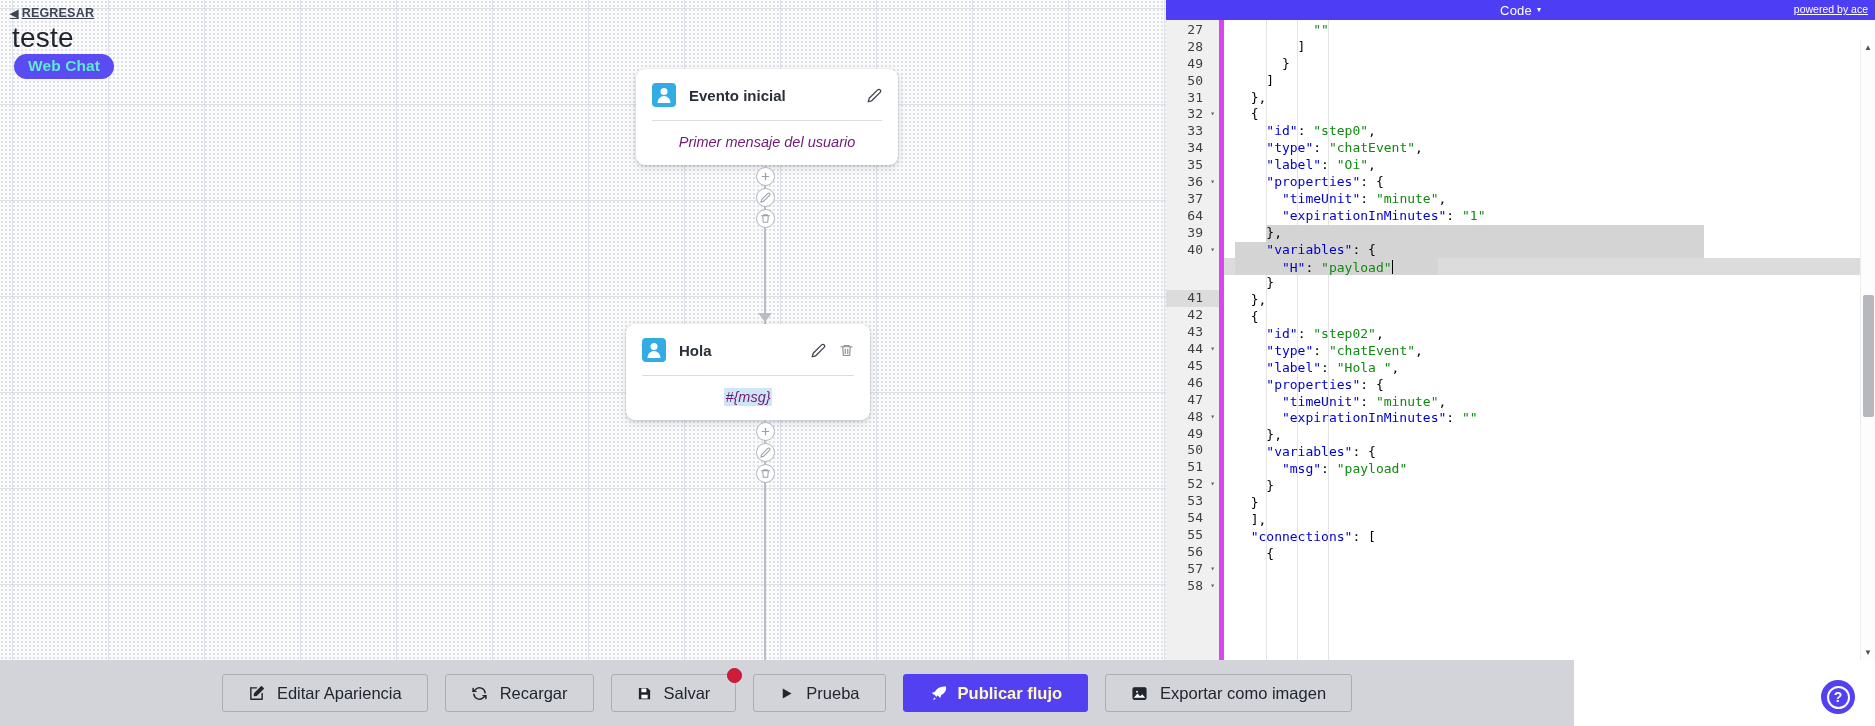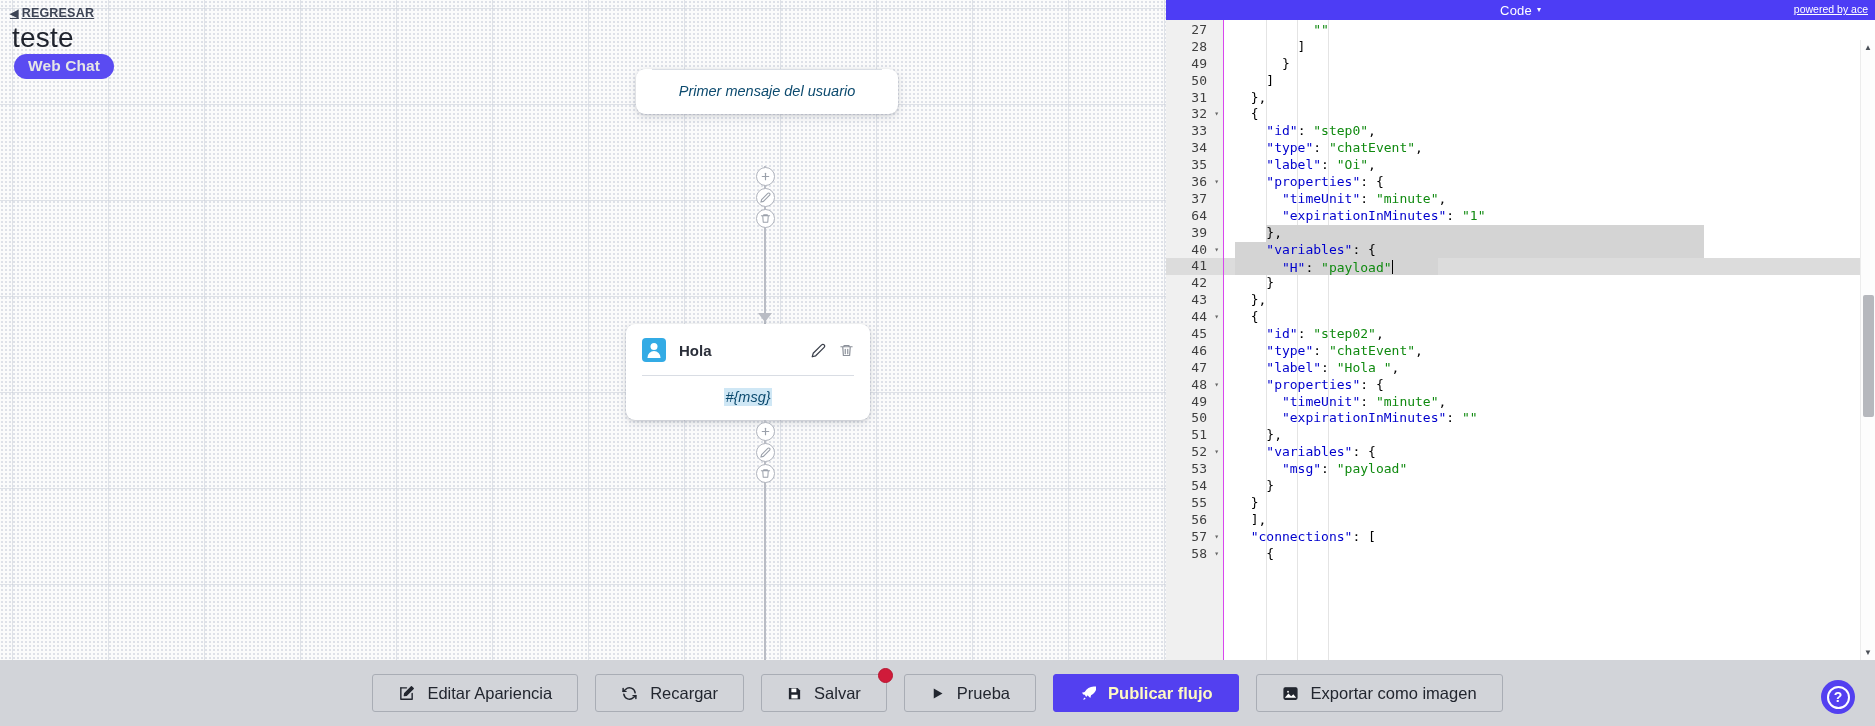--- a/index.html
+++ b/index.html
@@ -35,21 +35,21 @@
   }
   .back-link .chev { font-size: 11px; line-height: 1; text-decoration: none; }
 
   .flow-title {
     position: absolute; left: 12px; top: 22px;
     font-size: 28px; color: #20242e; font-weight: 400;
     letter-spacing: .2px;
   }
   .flow-badge {
     position: absolute; left: 14px; top: 54px;
-    background: #5a4bf2; color: #e5e5e5;
+    background: #5a4bf2; color: #5eead4;
     font-size: 15.5px; font-weight: bold;
     padding: 3px 14px 4px; border-radius: 13px;
     letter-spacing: .1px;
   }
 
   
   .node {
     position: absolute;
     background: #fff;
     border-radius: 9px;
@@ -77,21 +77,21 @@
     border-radius: 7px 7px 0 0;
   }
   .node-title {
     font-size: 15px; font-weight: bold; color: #2b2f3a; flex: 1 1 auto;
   }
   .node-actions { display: flex; align-items: center; gap: 13px; }
   .ico-btn { cursor: pointer; line-height: 0; }
   .node-divider { height: 1px; background: #d9dde4; margin: 0 16px; }
   .node-body {
     padding: 13px 16px 15px; text-align: center;
-    font-size: 14.5px; font-style: italic; color: #0c4a6e;
+    font-size: 14.5px; font-style: italic; color: #701a75;
   }
   .node-body .hl { background: #cfe7f5; padding: 1px 1px; }
 
   #node-initial { left: 636px; top: 69px; width: 262px; }
   #node-hola    { left: 626px; top: 324px; width: 244px; }
 
   
   .edge-line {
     position: absolute; width: 2px; background: #b9bcc4;
   }
@@ -133,27 +133,27 @@
   }
 
   #editor-wrap {
     position: absolute; top: 20px; left: 0; right: 0; bottom: 0;
     display: flex; background: #fff; overflow: hidden;
   }
   .gutter {
     width: 58px; flex: 0 0 58px; background: #f0f0f0;
     color: #3f3f3f; font-family: "DejaVu Sans Mono", monospace;
     font-size: 13px; text-align: right; padding-top: 2px;
-    position: relative; border-right: 1px solid #d946ef;
+    position: relative; border-right: 5px solid #d946ef;
   }
   .gutter .gl {
     height: 16.9px; line-height: 16.9px; padding-right: 16px;
     position: relative; white-space: nowrap;
   }
-  .gutter .gl.act { background: #dcdcdc; }
+  .gutter .gl.act { background: #dcdcdc; margin-top: 32px; }
   .gutter .gl .fold {
     position: absolute; right: 4px; top: 0; font-size: 8px; color: #666;
   }
   .code-area {
     flex: 1 1 auto; position: relative; padding-top: 2px;
     font-family: "DejaVu Sans Mono", monospace; font-size: 13px;
     color: #000; overflow: hidden;
   }
   .code-area .cl {
     height: 16.9px; line-height: 16.9px; white-space: pre;
@@ -188,21 +188,21 @@
     height: 15px; display: flex; align-items: center; justify-content: center;
     font-size: 8px; color: #4a4f57;
   }
   .vscroll .thumb {
     position: absolute; left: 2px; width: 11px; top: 255px; height: 122px;
     background: #b6b8bd; border-radius: 2px;
   }
 
   
   #bottombar {
-    position: absolute; left: 0; top: 660px; width: 1875px; height: 66px;
+    position: absolute; left: 0; top: 660px; width: 1574px; height: 66px;
     background: #d2d4d9;
     display: flex; align-items: center; justify-content: center; gap: 17px;
   }
   .tbtn {
     position: relative;
     display: flex; align-items: center; gap: 12px;
     height: 38px; padding: 0 25px;
     border: 1px solid #a9adb5; border-radius: 3px;
     background: transparent; color: #22262f;
     font-size: 16.5px; cursor: pointer;
@@ -241,20 +241,31 @@
 
     <div class="back-link">
       <span class="chev">◀</span>
       <span>REGRESAR</span>
     </div>
 
     <div class="flow-title">teste</div>
     <div class="flow-badge">Web Chat</div>
 
     <div class="node" id="node-initial">
+      <div class="node-head">
+        <div class="node-avatar"></div>
+        <div class="node-title">Evento inicial</div>
+        <div class="node-actions">
+          <span class="ico-btn">
+            <svg width="15" height="15" viewBox="0 0 24 24" fill="none" stroke="#3a3f4a" stroke-width="2" stroke-linecap="round" stroke-linejoin="round">
+                <path d="M17 3a2.83 2.83 0 1 1 4 4L7.5 20.5 2 22l1.5-5.5L17 3z"></path>
+              </svg>
+          </span>
+        </div>
+      </div>
       <div class="node-divider"></div>
       <div class="node-body">Primer mensaje del usuario</div>
     </div>
 
     <div class="edge-line" style="left:764px; top:166px; height:158px;"></div>
     <div class="arrow-head" style="left:758px; top:313px;"></div>
     <div class="edge-tools" style="left:756px; top:167px;">
       <div class="circ">
         <svg width="11" height="11" viewBox="0 0 24 24" stroke="#9aa0aa" stroke-width="2.6" stroke-linecap="round">
             <line x1="12" y1="5" x2="12" y2="19"></line>

